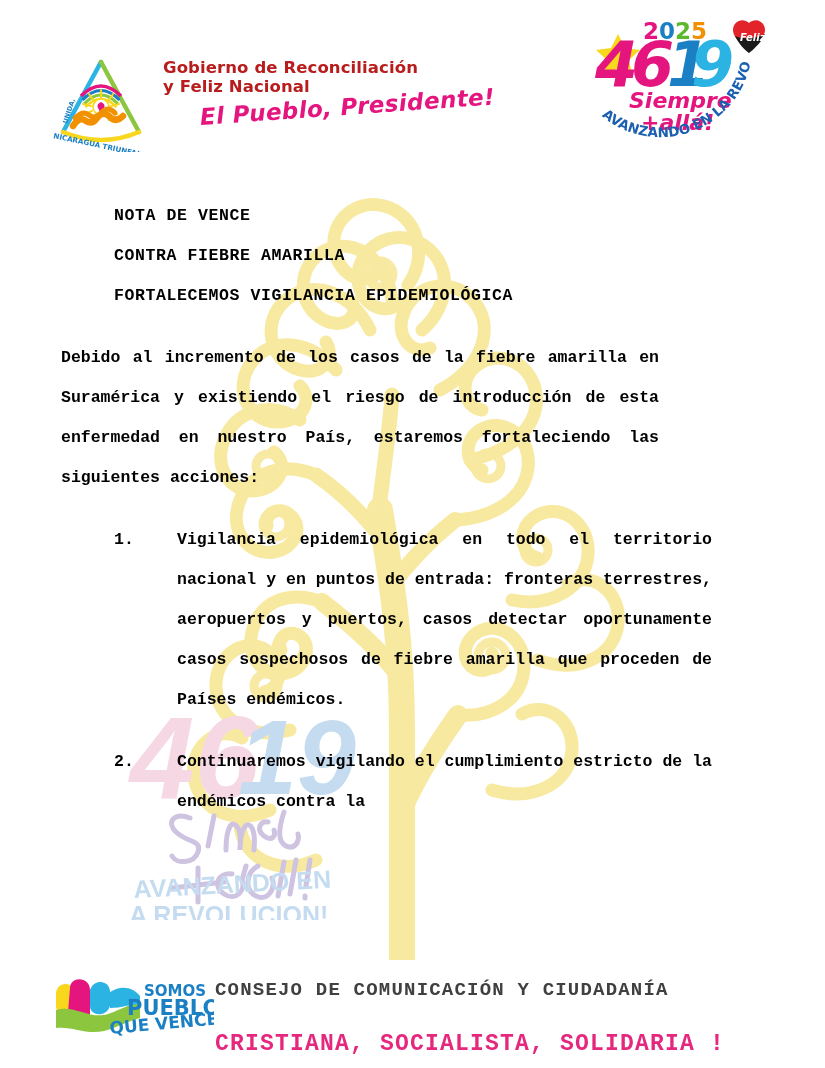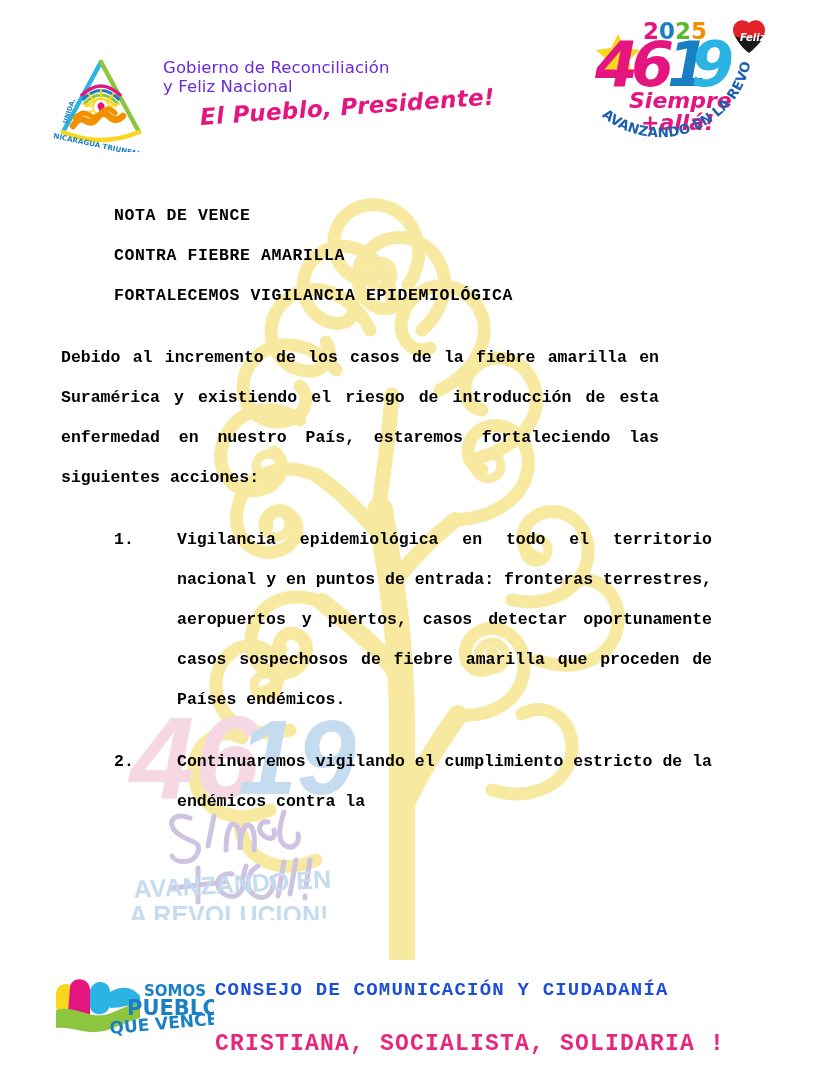--- a/index.html
+++ b/index.html
@@ -17,21 +17,21 @@
   .wm-tree{position:absolute;left:140px;top:170px;width:520px;height:790px;}
   .wm-4619{position:absolute;left:128px;top:690px;width:300px;height:230px;}
 
   
   .header{position:absolute;left:0;top:0;width:825px;height:168px;z-index:3;}
   .gov-block{position:absolute;left:45px;top:52px;width:460px;height:110px;}
   .gov-emblem{position:absolute;left:0;top:0;width:112px;height:100px;}
   .gov-text{position:absolute;left:118px;top:6px;width:340px;}
   .gov-line{
     font-family:"DejaVu Sans",sans-serif;
-    font-weight:normal;font-size:16.5px;color:#6d28d9;
+    font-weight:bold;font-size:16.5px;color:#b91c1c;
     letter-spacing:.1px;line-height:19px;white-space:nowrap;
   }
   .gov-slogan{
     position:absolute;left:155px;top:52px;
     font-family:"DejaVu Sans",sans-serif;
     font-weight:bold;font-style:italic;font-size:23px;
     color:#e5157f;white-space:nowrap;
     transform:rotate(-4deg);transform-origin:left center;
     letter-spacing:.4px;
   }
@@ -70,21 +70,21 @@
   }
   .li2{padding-left:63px;}
   .li2 .num{width:40px;}
 
   
   .footer{position:absolute;left:0;bottom:20px;width:676px;height:76px;z-index:3;}
   .foot-logo{position:absolute;left:52px;top:2px;width:162px;height:66px;}
   .foot-text{position:absolute;left:215px;top:6px;}
   .foot-l1{
     font-family:"Liberation Mono","DejaVu Sans Mono",monospace;
-    font-size:19px;font-weight:bold;color:#1d4ed8;
+    font-size:19px;font-weight:bold;color:#404040;
     letter-spacing:1.2px;line-height:25px;white-space:nowrap;
   }
   .foot-l2{
     font-family:"Liberation Mono","DejaVu Sans Mono",monospace;
     font-size:23px;font-weight:bold;color:#e5287e;
     letter-spacing:1.2px;line-height:26px;white-space:nowrap;margin-top:28px;
   }
 </style>
 </head>
 <body>

